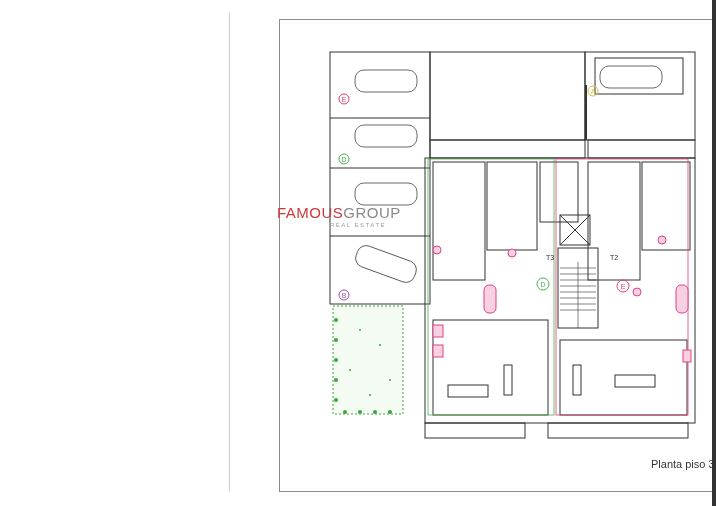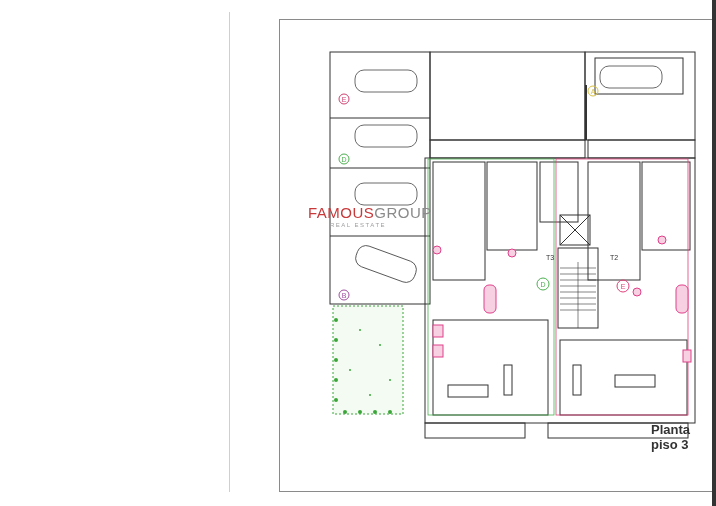--- a/index.html
+++ b/index.html
@@ -1,22 +1,22 @@
 <!DOCTYPE html>
 <html><head>
 <meta charset="utf-8">
 <style>
   html, body { margin:0; padding:0; }
   body { width:716px; height:506px; background:#ffffff; position:relative; overflow:hidden; font-family:"Liberation Sans", sans-serif; }
   .leftline { position:absolute; left:229px; top:12px; width:1px; height:480px; background:#cfcfcf; }
   .frame { position:absolute; left:279px; top:19px; width:436px; height:473px; border:1px solid #8a8a8a; box-sizing:border-box; border-right:none; }
   .rightedge { position:absolute; left:712px; top:0; width:4px; height:506px; background:#333; }
-  .caption { position:absolute; left:651px; top:422px; font-size:13px; color:#333;font-weight:bold; }
+  .caption { position:absolute; left:651px; top:458px; font-size:11px; color:#333; }
   svg { position:absolute; left:0; top:0; }
-  .wm { position:absolute; left:308px; top:204px; font-size:15px; letter-spacing:0.5px; }
+  .wm { position:absolute; left:277px; top:204px; font-size:15px; letter-spacing:0.5px; }
   .wm .a { color:#c8393a; }
   .wm .b { color:#8a8a8a; }
   .wm-sub { position:absolute; left:330px; top:222px; font-size:6px; letter-spacing:1.5px; color:#a0a0a0; }
 </style>
 </head>
 <body>
 
 <div class="leftline"></div>
 <div class="frame"></div>
 <div class="rightedge"></div>

